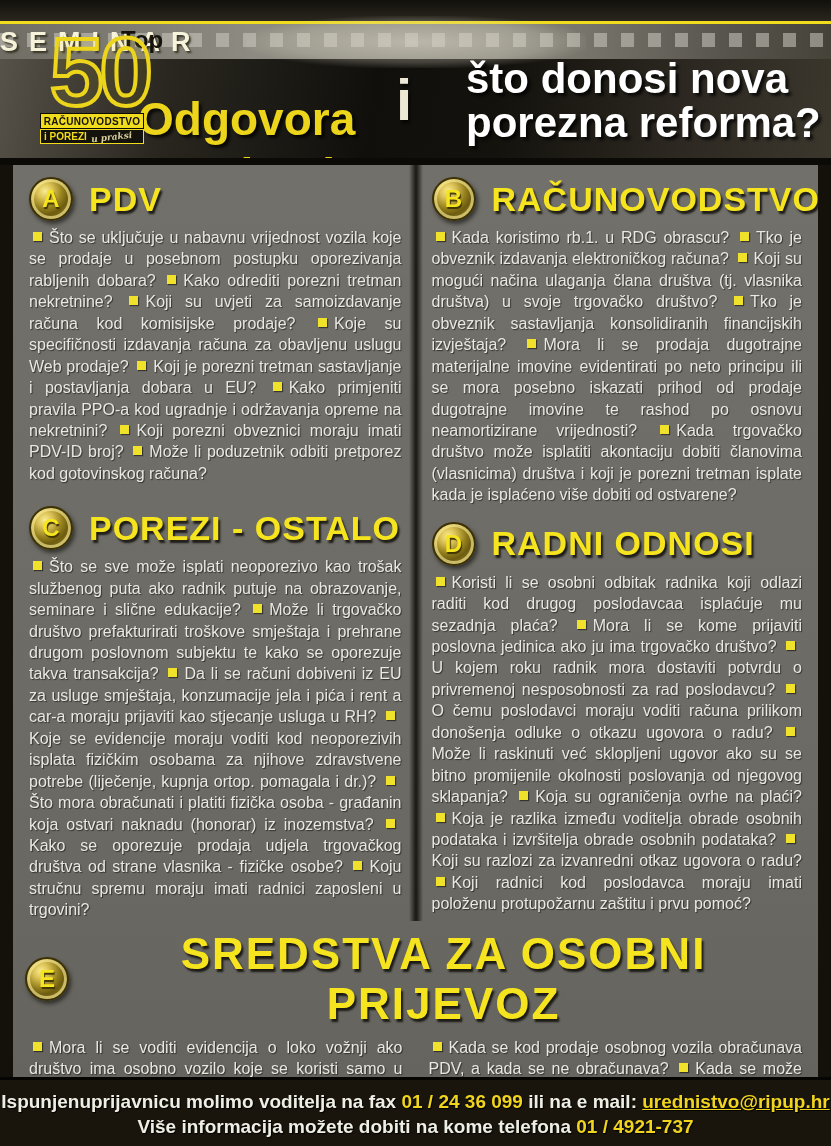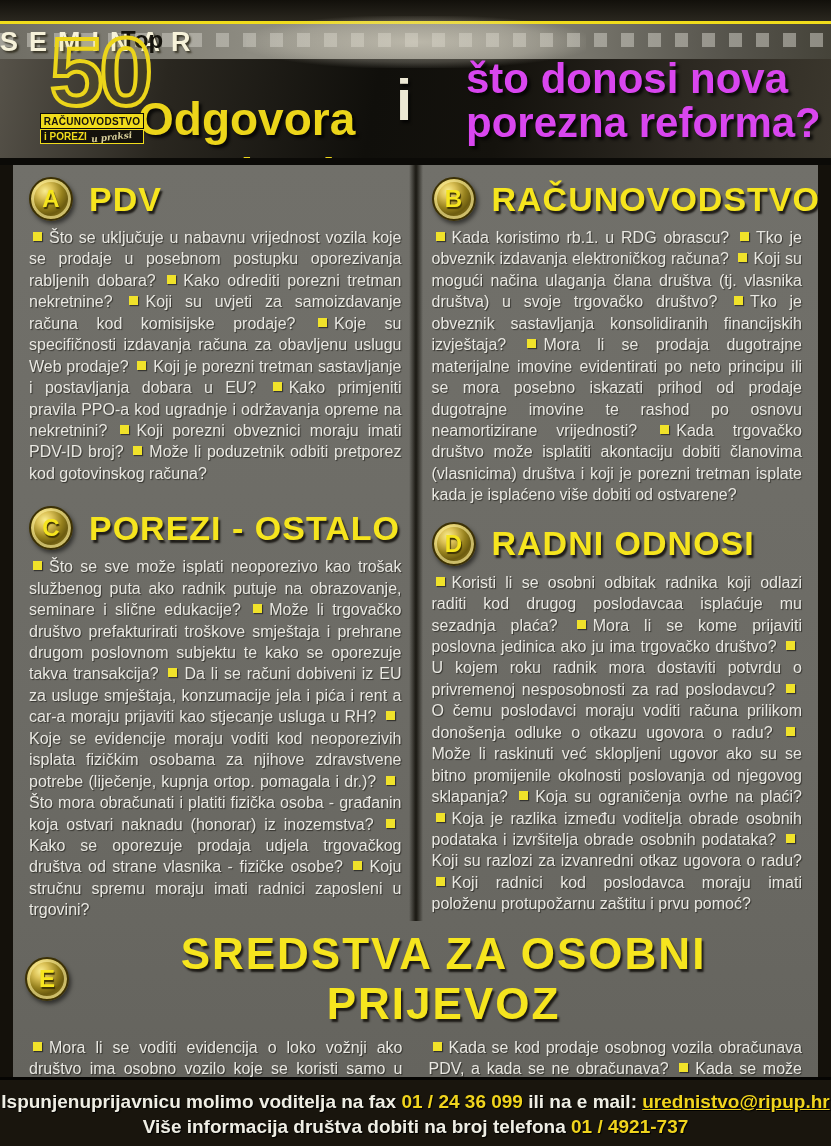--- a/index.html
+++ b/index.html
@@ -23,21 +23,21 @@
     color:#f7f2da;font-weight:bold;font-size:27px;letter-spacing:11px;text-shadow:2px 2px 2px rgba(40,36,20,.8);}
   .top-label{position:absolute;top:26px;left:121px;color:#14120c;font-weight:bold;font-size:24px;}
   .big-number{position:absolute;top:26px;left:50px;font-weight:bold;font-size:96px;line-height:.95;
     color:rgba(240,216,24,.08);-webkit-text-stroke:4px #ecd51a;letter-spacing:-4px;}
   .headline-left{position:absolute;top:57px;left:138px;color:#ecd51a;font-weight:bold;
     text-shadow:3px 3px 3px rgba(0,0,0,.75);}
   .headline-left .l1{font-size:46px;line-height:1.0;margin-top:39px;}
   .headline-left .l2{font-size:46px;line-height:1.0;margin-top:10px;margin-left:8px;}
   .i-sep{position:absolute;top:66px;left:396px;color:#ece8d4;font-weight:bold;font-size:58px;
     text-shadow:2px 3px 3px rgba(0,0,0,.7);}
-  .headline-right{position:absolute;top:57px;left:466px;color:#d946ef;font-weight:bold;
+  .headline-right{position:absolute;top:57px;left:466px;color:#ffffff;font-weight:bold;
     text-shadow:3px 3px 3px rgba(0,0,0,.75);}
   .headline-right .l1{font-size:42px;line-height:1.05;}
   .headline-right .l2{font-size:42px;line-height:1.05;}
   .logo{position:absolute;top:113px;left:40px;width:104px;}
   .logo-top{background:#f0dc1c;color:#14120c;font-weight:bold;font-size:10px;text-align:center;
     padding:2px 2px 1px 2px;letter-spacing:.3px;border:1px solid #0c0b07;}
   .logo-bottom{background:#14120c;border:1px solid #f0dc1c;color:#f0dc1c;font-weight:bold;font-size:10px;
     padding:1px 2px 1px 3px;display:flex;align-items:baseline;gap:4px;}
   .logo-script{color:#d8cf9a;font-style:italic;font-size:9px;font-family:"DejaVu Serif",serif;transform:rotate(-6deg);}
   .black-sep{position:absolute;top:158px;left:0;width:100%;height:7px;background:#0b0a07;}
@@ -154,17 +154,17 @@
         <p class="questions e-col"><span class="bullet"></span><span>Kada se kod prodaje osobnog vozila obračunava PDV, a kada se ne obračunava?  </span><span class="bullet"></span><span>Kada se može koristiti pretporez kod vozila nabavljenih na financijski leasing ako porezni obveznik plaća PDV prema novčanom načelu?  </span><span class="bullet"></span><span>U kojem postotku se odbija pretporez kod nabave osobnih vozila te dobara i usluga u vezi s time?  </span></p>
       </div>
     </div>
   </div>
 
   <div class="footer">
     <div class="footer-line">
       <span>Ispunjenuprijavnicu molimo voditelja na fax </span><span class="yellow">01 / 24 36 099</span><span> ili na e mail: </span><a href="#">urednistvo@ripup.hr</a>
     </div>
     <div class="footer-line">
-      <span>Više informacija društva dobiti na broj telefona </span><span class="yellow">01 / 4921-737</span>
+      <span>Više informacija možete dobiti na kome telefona </span><span class="yellow">01 / 4921-737</span>
     </div>
   </div>
 
 </div>
 
 </body></html>

